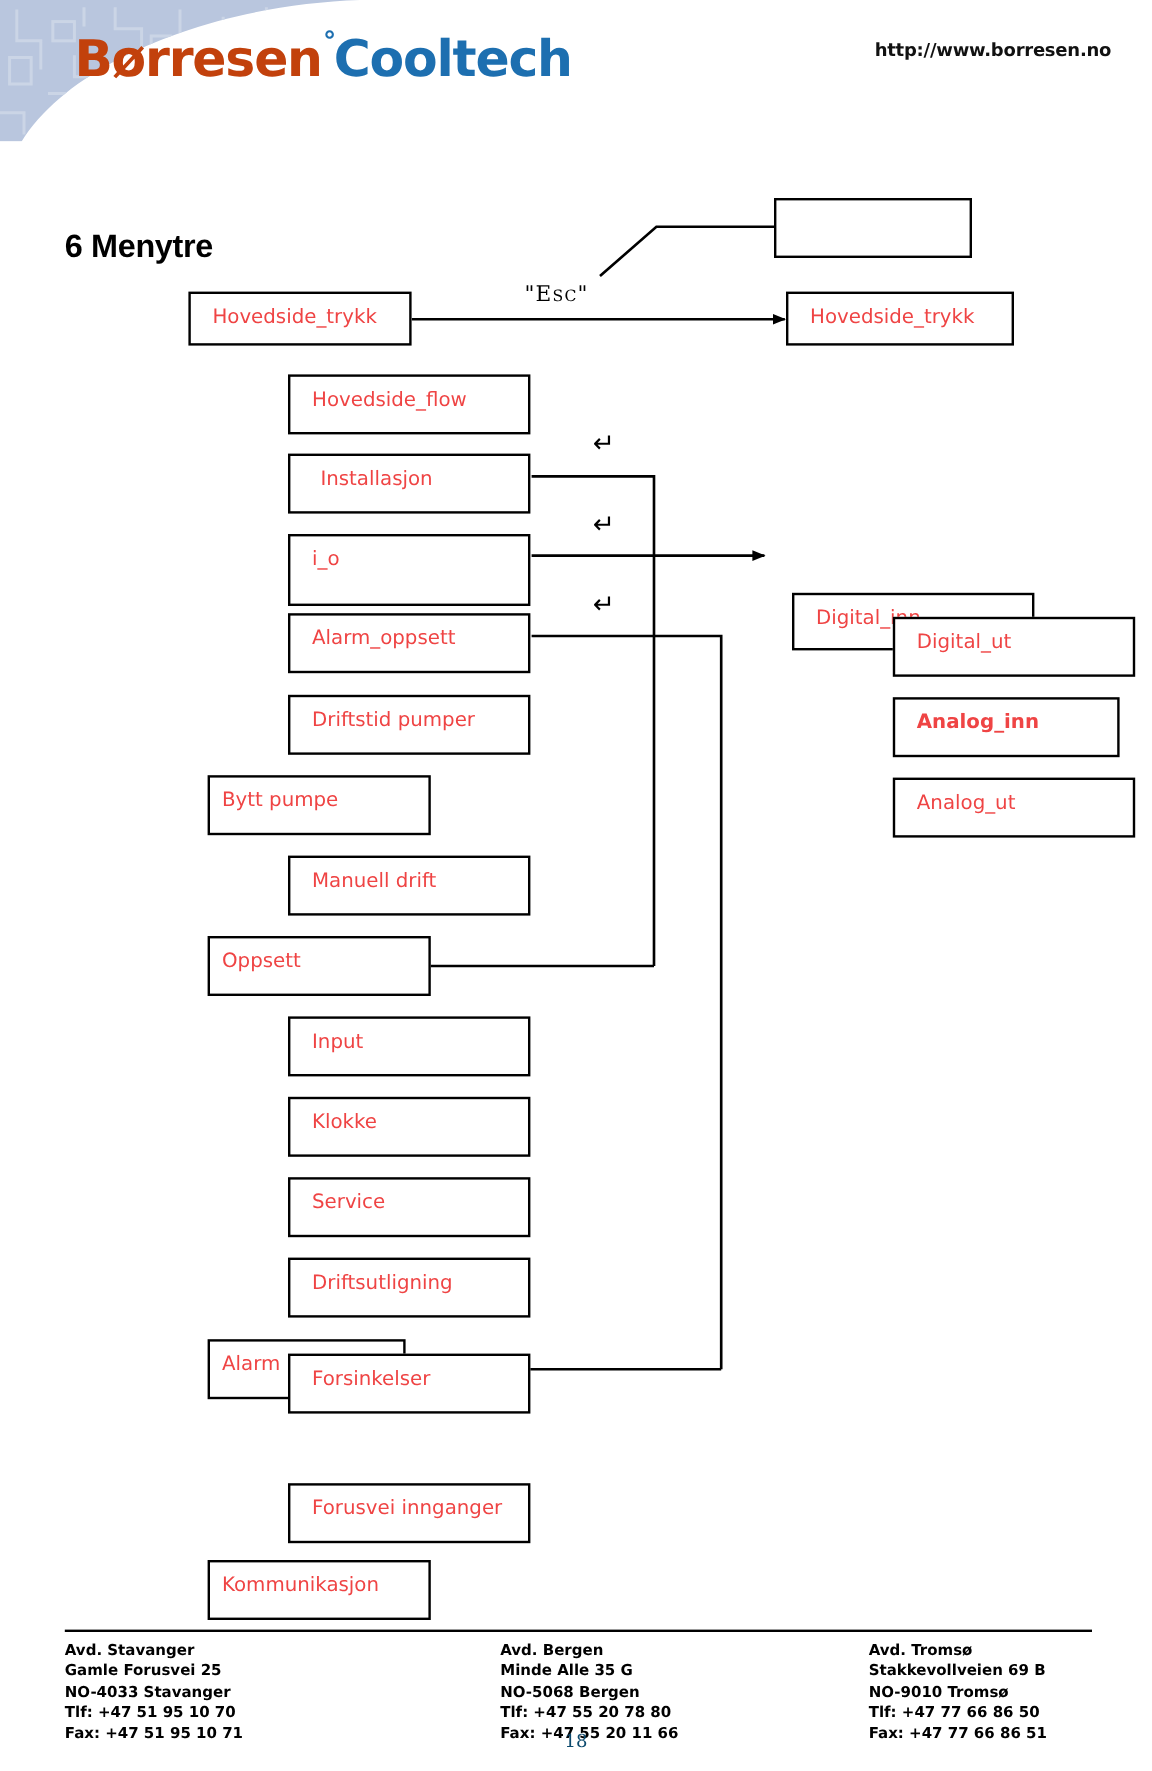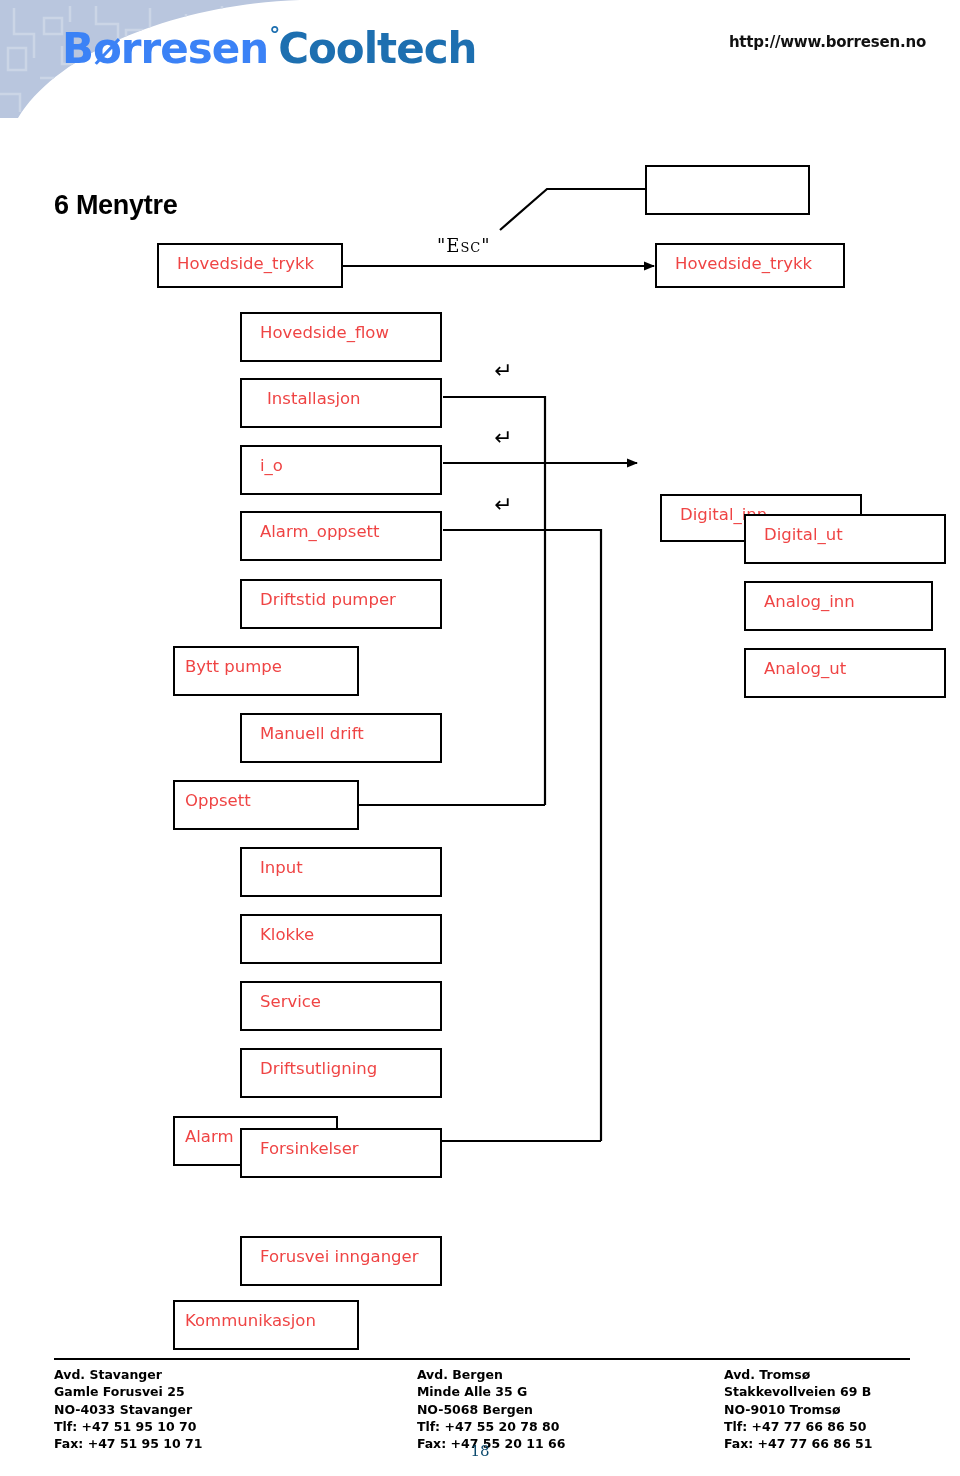--- a/index.html
+++ b/index.html
@@ -31,21 +31,21 @@
   .logo {
     position: absolute;
     left: 62px; top: 28px;
     font-family: "DejaVu Sans", sans-serif;
     font-weight: bold;
     font-size: 42px;
     letter-spacing: -1px;
     white-space: nowrap;
     line-height: 1;
   }
-  .logo .b-part { color: #3b82f6; }
+  .logo .b-part { color: #c2410c; }
   .logo .deg {
     color: #1d6fb0;
     font-size: 22px;
     vertical-align: super;
     position: relative;
     top: -6px;
     left: 1px;
   }
   .logo .c-part { color: #1d6fb0; }
   #site-url {
@@ -230,21 +230,21 @@
 <div class="node" style="left:157px; top:243px; width:186px; height:45px;">Hovedside_trykk</div>
 
 <div class="node" style="left:645px; top:165px; width:165px; height:50px; padding-top:6px;"></div>
 
 <div class="node" style="left:655px; top:243px; width:190px; height:45px;">Hovedside_trykk</div>
 
 <div class="node" style="left:240px; top:312px; width:202px; height:50px;">Hovedside_flow</div>
 
 <div class="node" style="left:240px; top:378px; width:202px; height:50px;padding-left:25px;">Installasjon</div>
 
-<div class="node" style="left:240px; top:445px; width:202px; height:50px;">i_o</div>
+<div class="node" style="left:240px; top:445px; width:202px; height:60px;">i_o</div>
 
 <div class="node" style="left:240px; top:511px; width:202px; height:50px;">Alarm_oppsett</div>
 
 <div class="node" style="left:240px; top:579px; width:202px; height:50px;">Driftstid pumper</div>
 
 <div class="node tight" style="left:173px; top:646px; width:186px; height:50px;">Bytt pumpe</div>
 
 <div class="node" style="left:240px; top:713px; width:202px; height:50px;">Manuell drift</div>
 
 <div class="node tight" style="left:173px; top:780px; width:186px; height:50px;">Oppsett</div>
@@ -262,21 +262,21 @@
 <div class="node" style="left:240px; top:1128px; width:202px; height:50px;">Forsinkelser</div>
 
 <div class="node" style="left:240px; top:1236px; width:202px; height:50px;">Forusvei innganger</div>
 
 <div class="node tight" style="left:173px; top:1300px; width:186px; height:50px;">Kommunikasjon</div>
 
 <div class="node" style="left:660px; top:447px; width:202px; height:48px;margin-top:47px;">Digital_inn</div>
 
 <div class="node" style="left:744px; top:514px; width:202px; height:50px;">Digital_ut</div>
 
-<div class="node" style="left:744px; top:581px; width:189px; height:50px;">Analog_inn</div>
+<div class="node" style="left:744px; top:581px; width:189px; height:50px;font-weight:bold;">Analog_inn</div>
 
 <div class="node" style="left:744px; top:648px; width:202px; height:50px;">Analog_ut</div>
 
 <div id="footer">
   <div id="footer-rule"></div>
   <div class="footer-cols">
     <div class="footer-col c1">Avd. Stavanger
 Gamle Forusvei 25
 NO-4033 Stavanger
 Tlf: +47 51 95 10 70

